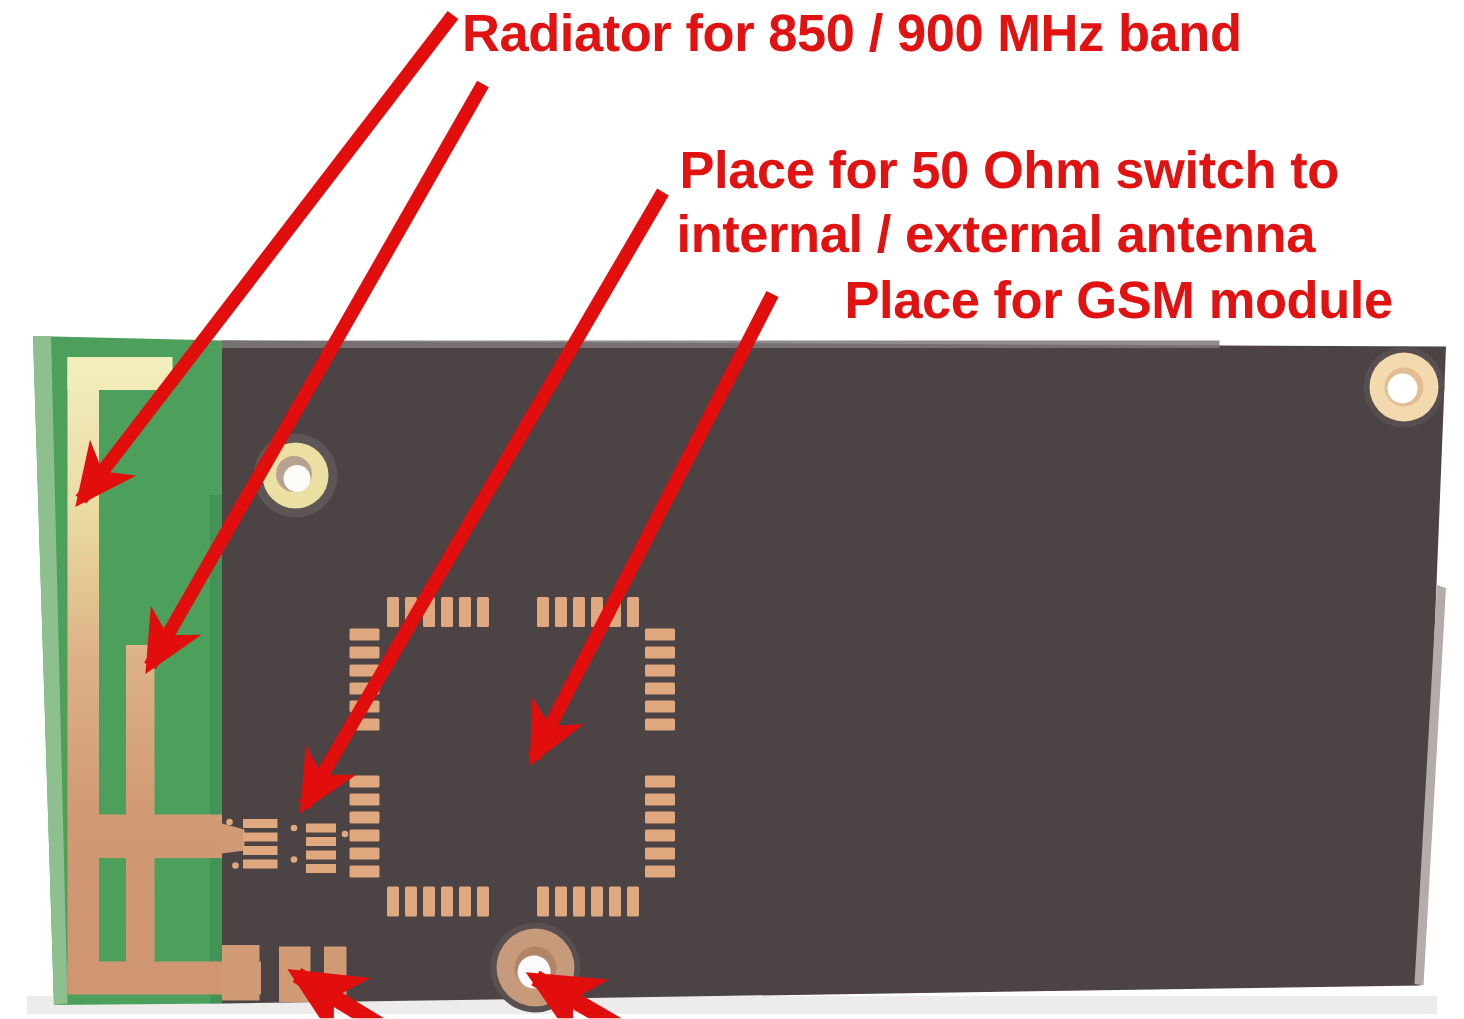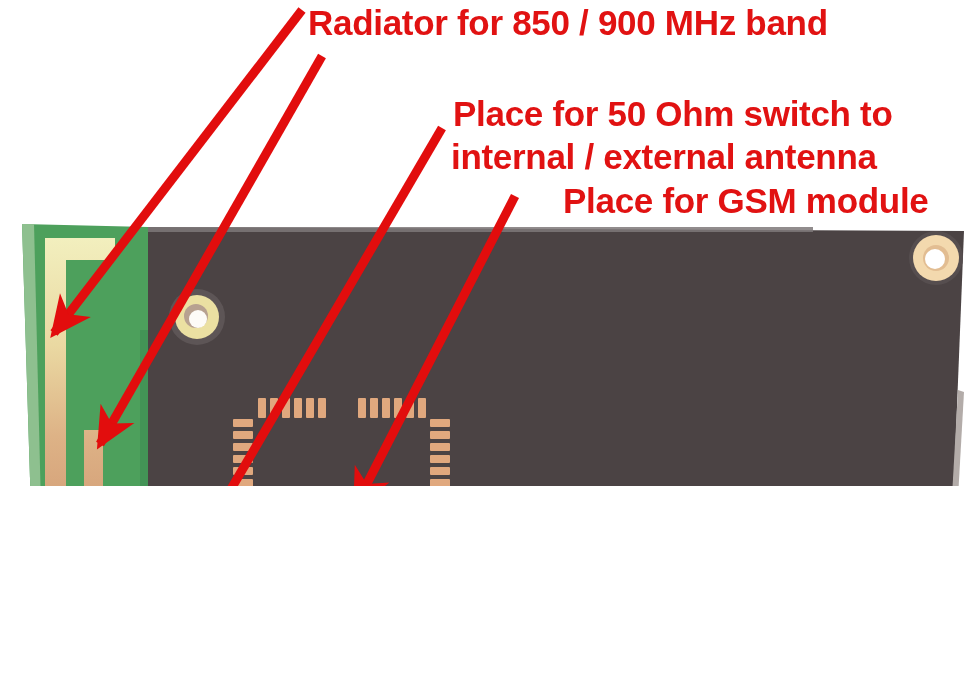--- a/index.html
+++ b/index.html
@@ -1,17 +1,17 @@
 <!DOCTYPE html>
 <html style="--annotation-red: #e11212; --arrow-red: #e20d0d; --pcb-green: #4da05c; --pcb-green-light: #8ec08f; --pcb-dark: #4b4344; --copper-trace: #cf9a74; --copper-pad: #e0a87e; --pale-gold: #f2efbe; --hole-gold: #ebe0a2; --hole-copper: #c79a7b; --background: #ffffff;"><head>
 <meta charset="utf-8">
 <style>
   html,body{margin:0;padding:0;background:#fff;}
   .stage{
-    position:relative;width:976px;height:486px;background:#fff;
+    position:relative;width:976px;height:679px;background:#fff;
     overflow:hidden;font-family:"Liberation Sans", sans-serif;
   }
   .stage svg{position:absolute;left:0;top:0;}
   .lbl{
     position:absolute;white-space:nowrap;line-height:1;
     font-weight:bold;font-size:35px;letter-spacing:-0.3px;
     color:var(--annotation-red,#e11212);
   }
   .g-main{fill:var(--pcb-green,#4da05c);}
   .g-light{fill:var(--pcb-green-light,#8ec08f);}

